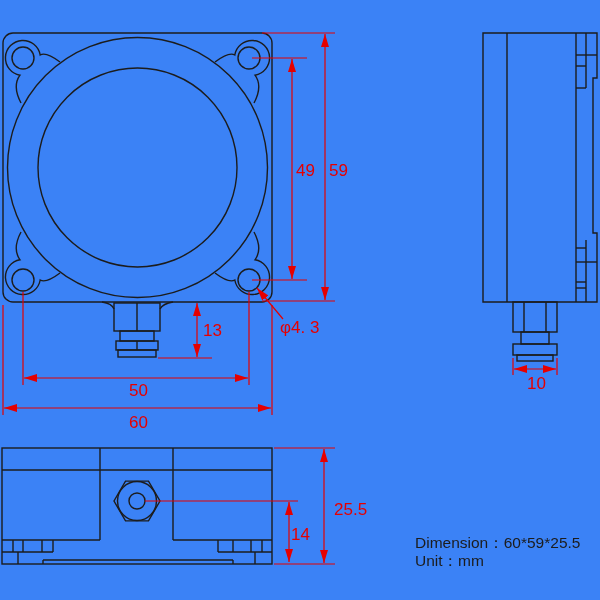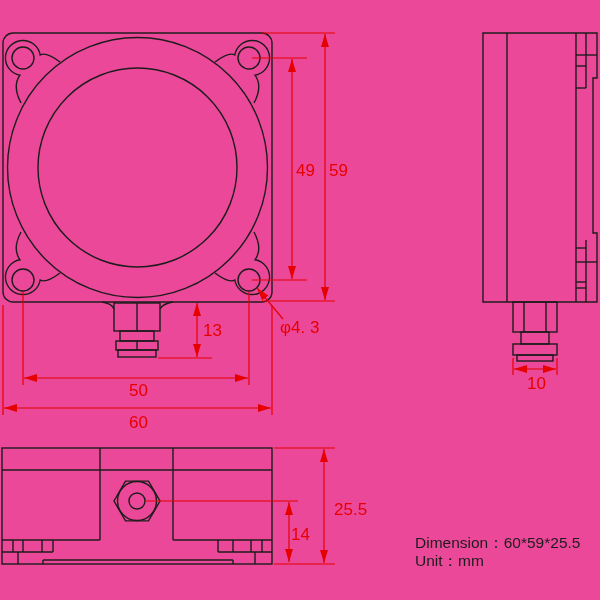--- a/index.html
+++ b/index.html
@@ -1,16 +1,16 @@
 <!DOCTYPE html>
 <html><head>
 <meta charset="utf-8">
 <style>
   html,body{margin:0;padding:0;background:#ffffff;}
-  .stage{position:relative;width:600px;height:600px;background:#ec4899;overflow:hidden;
+  .stage{position:relative;width:600px;height:600px;background:#3b82f6;overflow:hidden;
          font-family:"Liberation Sans",sans-serif;}
   svg{display:block;}
   .bk{stroke:#1c1c1c;stroke-width:1.4;fill:none;stroke-linecap:butt;stroke-linejoin:miter;}
   .rd{stroke:#e60000;stroke-width:1.2;fill:none;stroke-linecap:butt;}
   .dimtxt text{fill:#e60000;font-family:"Liberation Sans",sans-serif;font-size:17px;}
   .notetxt text{fill:#1c1c1c;font-family:"Liberation Sans",sans-serif;font-size:15.5px;}
 </style>
 </head>
 <body>
 

